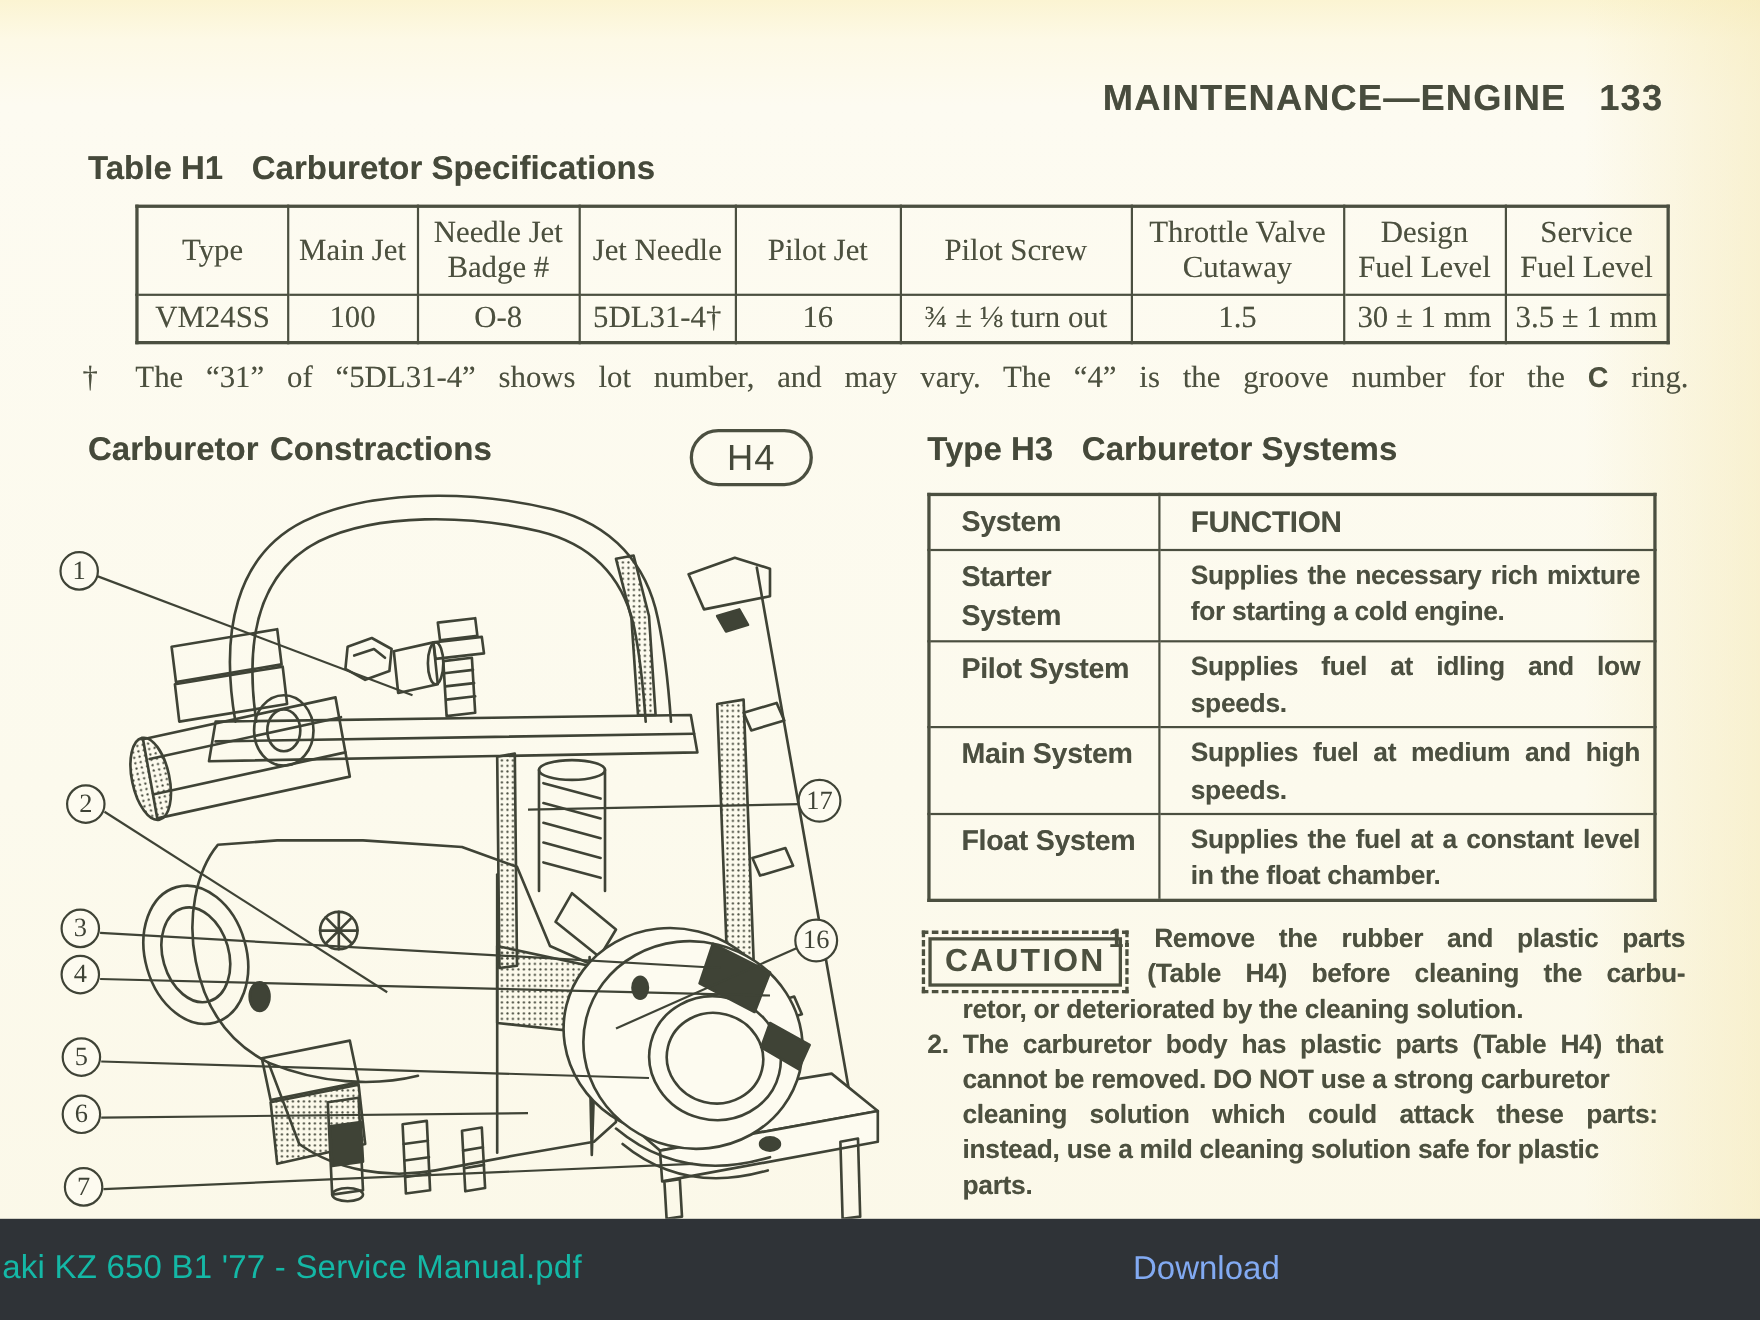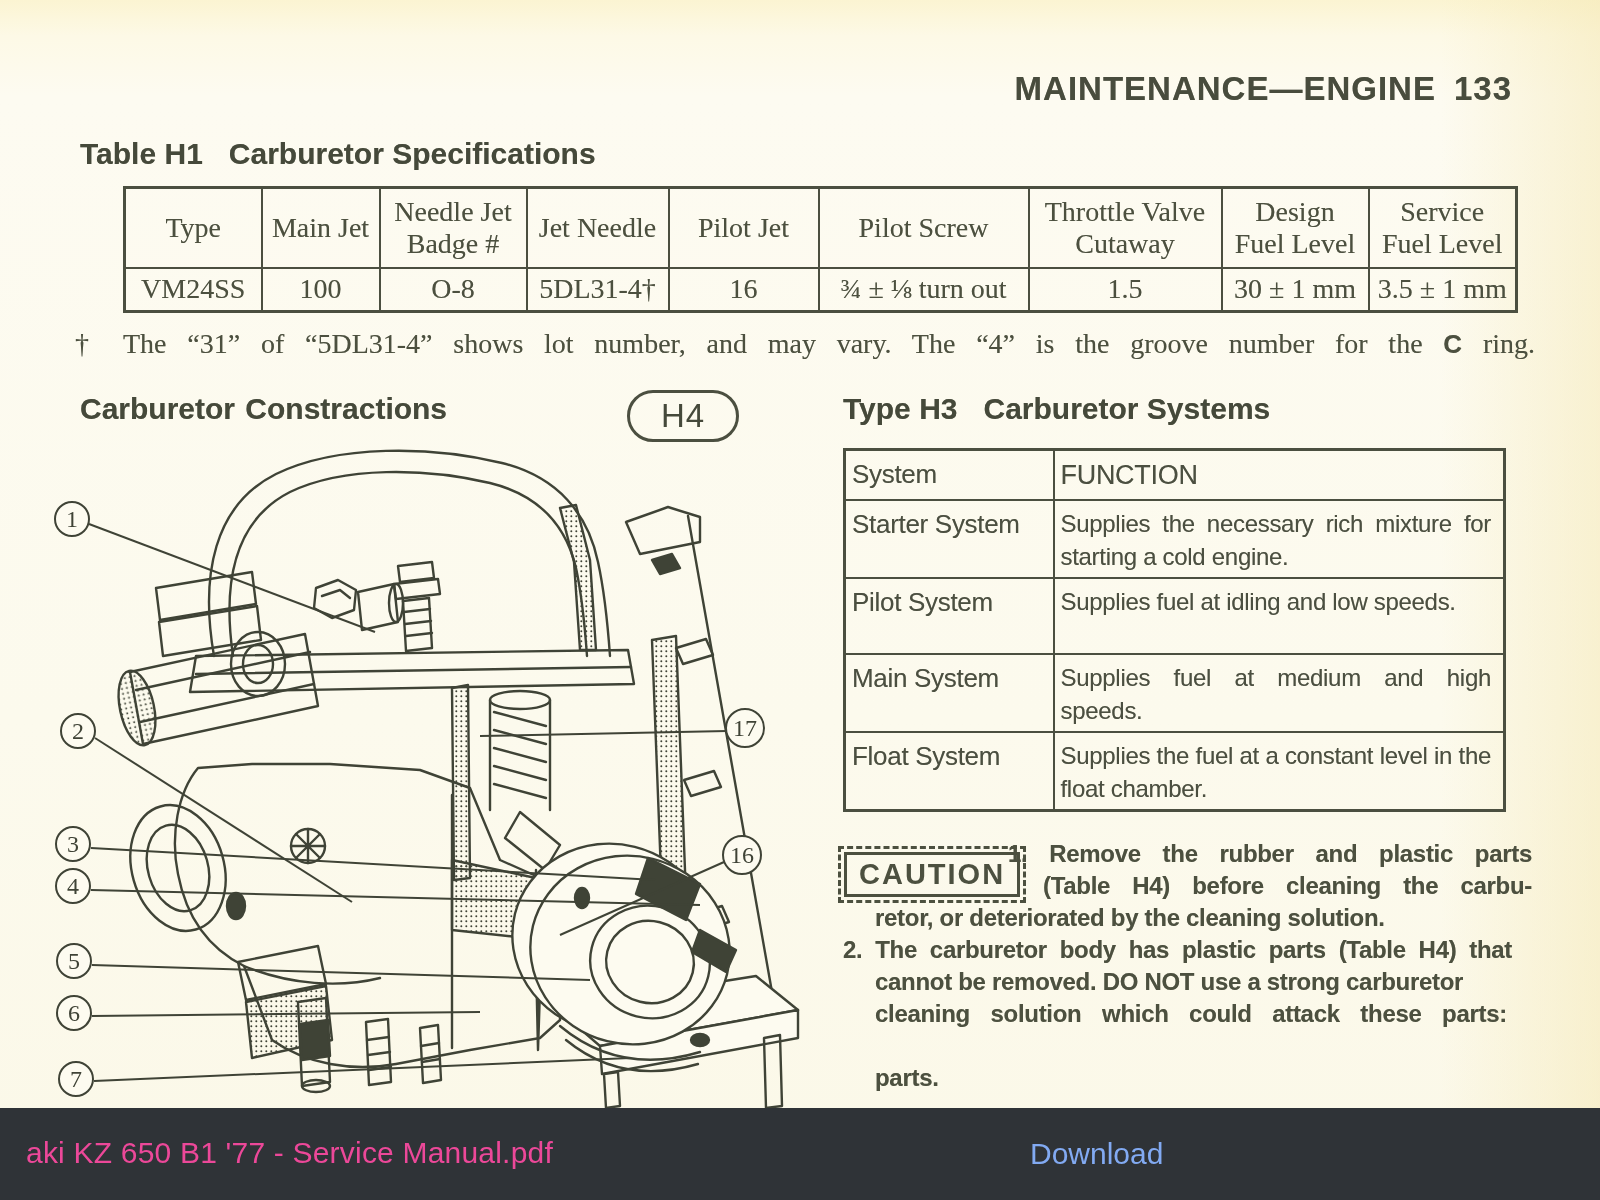--- a/index.html
+++ b/index.html
@@ -5,21 +5,21 @@
   html,body{margin:0;padding:0;background:#1b1b1b;}
   #screen{
     position:relative;width:1600px;height:1200px;overflow:hidden;
     font-family:"Liberation Sans",sans-serif;
     background-image:
       linear-gradient(90deg, rgba(248,238,196,0) 90%, rgba(244,231,178,.5) 100%),
       linear-gradient(180deg, #fbf4d2 0%, #fdf9e6 3%, #fdfbf1 8%, #fcfaed 60%, #fbf8e8 100%);
   }
   
   .page-header{
-    position:absolute;top:70px;right:88px;display:flex;align-items:center;gap:18px;
+    position:absolute;top:70px;right:88px;display:flex;align-items:center;gap:30px;
     font-weight:bold;font-size:33px;letter-spacing:1px;color:#484c3d;
     text-shadow:0 0 .6px rgba(72,76,61,.55);
   }
   
   .caption{
     position:absolute;display:flex;gap:26px;font-weight:bold;font-size:30px;color:#45493a;
     text-shadow:0 0 .5px rgba(69,73,58,.5);
   }
   
   table.spec{
@@ -48,22 +48,22 @@
     border-radius:26px;display:flex;align-items:center;justify-content:center;
     font-size:33px;color:#45493a;letter-spacing:1px;
   }
   
   table.sys{
     position:absolute;left:843px;top:448px;width:660px;border-collapse:collapse;table-layout:fixed;
     font-size:24px;letter-spacing:-0.3px;color:#4b4f40;line-height:1.38;
     text-shadow:0 0 .5px rgba(75,79,64,.4);
   }
   table.sys{border:3px solid #4b4f40;}
-  table.sys th,table.sys td{border:2px solid #4b4f40;font-weight:normal;text-align:left;
-    vertical-align:top;padding:6px 12px 4px 6px;}
+  table.sys th,table.sys td{border:2px solid #4b4f40;font-weight:bold;text-align:left;
+    vertical-align:top;padding:6px 12px 4px 28px;}
   table.sys thead tr{height:50px;}
   table.sys td.fn{text-align:justify;}
   
   .caution-stamp{
     position:absolute;left:838px;top:846px;border:3px dashed #4c503f;padding:3px;
   }
   .caution-stamp .inner{
     border:3px solid #4c503f;padding:3px 12px;font-weight:bold;font-size:29px;
     letter-spacing:2px;color:#4c503f;
   }
@@ -74,21 +74,21 @@
   .cline.just{white-space:normal;text-align:justify;text-align-last:justify;}
   
   #diagram{position:absolute;left:0;top:432px;}
   
   .pdf-bar{
     position:absolute;left:0;top:1108px;width:1600px;height:92px;background:#2f3337;
     display:flex;align-items:center;
   }
   .pdf-filename{
     position:absolute;left:2px;top:0;height:90px;display:flex;align-items:center;
-    font-size:30px;color:#ec4899;letter-spacing:.2px;white-space:nowrap;margin-left:24px;
+    font-size:30px;color:#14b8a6;letter-spacing:.2px;white-space:nowrap;
   }
   .download-link{
     position:absolute;left:1030px;top:0;height:92px;display:flex;align-items:center;
     font-size:30px;color:#82aaf2;cursor:pointer;
   }
 </style>
 </head>
 <body>
 
 <div id="screen">
@@ -194,20 +194,21 @@
 
   <div class="caution-stamp">
     <div class="inner">CAUTION</div>
   </div>
   <div class="cline just" style="left:1008px;top:840px;width:524px">1. Remove  the  rubber  and  plastic  parts</div>
   <div class="cline just" style="left:1043px;top:872px;width:489px">(Table  H4)  before  cleaning  the  carbu-</div>
   <div class="cline" style="left:875px;top:904px">retor, or deteriorated by the cleaning solution.</div>
   <div class="cline just" style="left:843px;top:936px;width:669px">2. The carburetor body has plastic parts (Table H4) that</div>
   <div class="cline" style="left:875px;top:968px">cannot be removed.  DO NOT use a strong carburetor</div>
   <div class="cline just" style="left:875px;top:1000px;width:632px">cleaning  solution  which  could  attack  these  parts:</div>
+  <div class="cline" style="left:875px;top:1032px">instead, use a mild cleaning solution safe for plastic</div>
   <div class="cline" style="left:875px;top:1064px">parts.</div>
 
   <svg id="diagram" width="800" height="676" viewBox="0 432 800 676">
     <defs>
       <pattern id="dots" width="5" height="5" patternUnits="userSpaceOnUse">
         <circle cx="1.3" cy="1.3" r="1" fill="#3f4336"></circle>
       </pattern>
     </defs>
     <g stroke="#3f4336" stroke-width="2.4" fill="none" stroke-linejoin="round" stroke-linecap="round">
 

